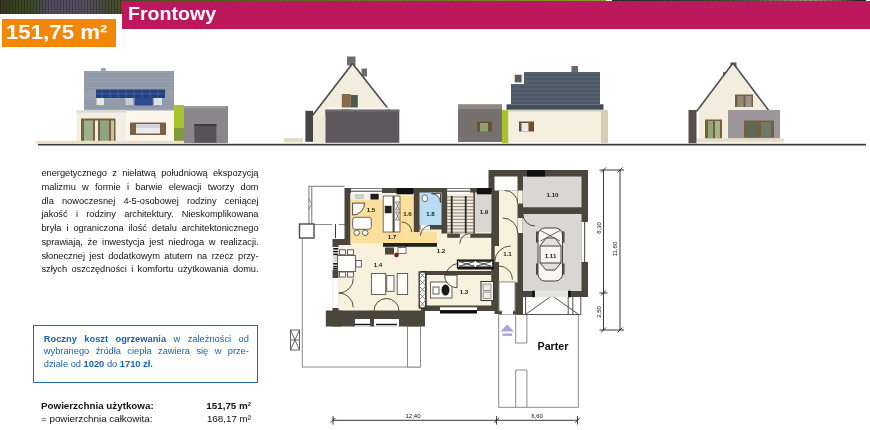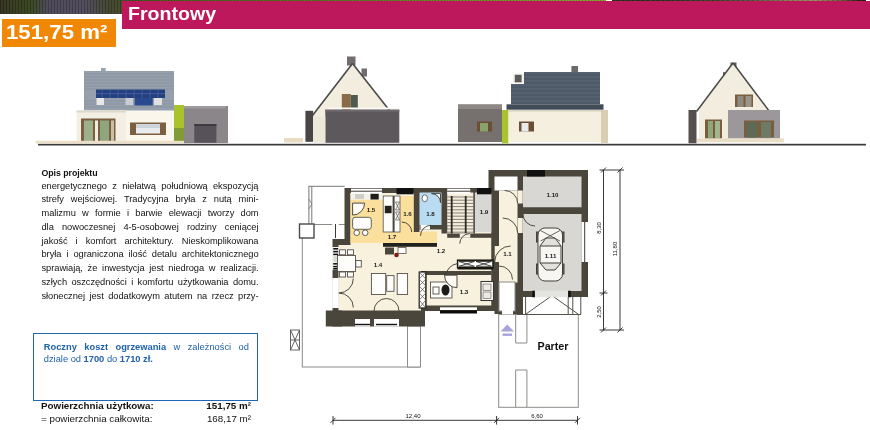--- a/index.html
+++ b/index.html
@@ -135,35 +135,34 @@
 <rect x="715" y="121" width="5" height="17.5" fill="#a3b58c"></rect>
 <rect x="744" y="120.5" width="30" height="17" fill="#7a5c3e"></rect>
 <rect x="747" y="122" width="10" height="15.5" fill="#5d6a58"></rect>
 <rect x="761" y="122" width="10" height="15.5" fill="#6d7a64"></rect>
 <rect x="688.5" y="110" width="8" height="33.3" fill="#55504e"></rect>
 <rect x="697" y="138.5" width="87" height="3.8" fill="#e9dec6"></rect>
 </g>
 </svg>
 
 <div class="abs" style="left:41.5px;top:167px;width:217px;font-size:9.3px;line-height:13.75px;color:#131313;letter-spacing:-0.05px">
-<div style="font-weight:bold;font-size:8.8px;line-height:12.5px">Opis projektu</div>
 <div class="j">energetycznego z niełatwą południową ekspozycją</div>
-<div class="j">strefy wejściowej. Tradycyjna bryła z nutą mini-</div>
 <div class="j">malizmu w formie i barwie elewacji tworzy dom</div>
 <div class="j">dla nowoczesnej 4-5-osobowej rodziny ceniącej</div>
-<div class="j">jakość i komfort architektury. Nieskomplikowana</div>
+<div class="j">jakość i rodziny architektury. Nieskomplikowana</div>
 <div class="j">bryła i ograniczona ilość detalu architektonicznego</div>
 <div class="j">sprawiają, że inwestycja jest niedroga w realizacji.</div>
+<div class="j">słonecznej jest dodatkowym atutem na rzecz przy-</div>
 <div class="j">szłych oszczędności i komfortu użytkowania domu.</div>
-<div class="j">słonecznej jest dodatkowym atutem na rzecz przy-</div>
 </div>
 
-<div class="abs" style="left:32.8px;top:333px;width:225.6px;height:68px;border:1.8px solid #1f67b0;color:#2061ab;font-size:9.3px;line-height:12.4px;box-sizing:border-box;padding:7px 8.5px 0 10px">
+<div class="abs" style="left:32.8px;top:325px;width:225.6px;height:58px;border:1.8px solid #1f67b0;color:#2061ab;font-size:9.3px;line-height:12.4px;box-sizing:border-box;padding:7px 8.5px 0 10px">
 <div class="j"><b>Roczny koszt ogrzewania</b> w zależności od</div>
-<div>dziale od <b>1700</b> do <b>1710 zł.</b></div>
+<div class="j">wybranego źródła ciepła zawiera się w prze-</div>
+<div>dziale od <b>1020</b> do <b>1710 zł.</b></div>
 </div>
 
 <div class="abs" style="left:41px;top:399.3px;width:210px;font-size:9.8px;line-height:13px;color:#111">
 <div><b>Powierzchnia użytkowa:</b><span style="float:right;font-weight:bold">151,75 m²</span></div>
 <div>= powierzchnia całkowita:<span style="float:right">168,17 m²</span></div>
 </div>
 
 <svg class="abs" style="left:280px;top:160px" width="390" height="270" viewBox="280 160 390 270">
 <g id="plan">
 

